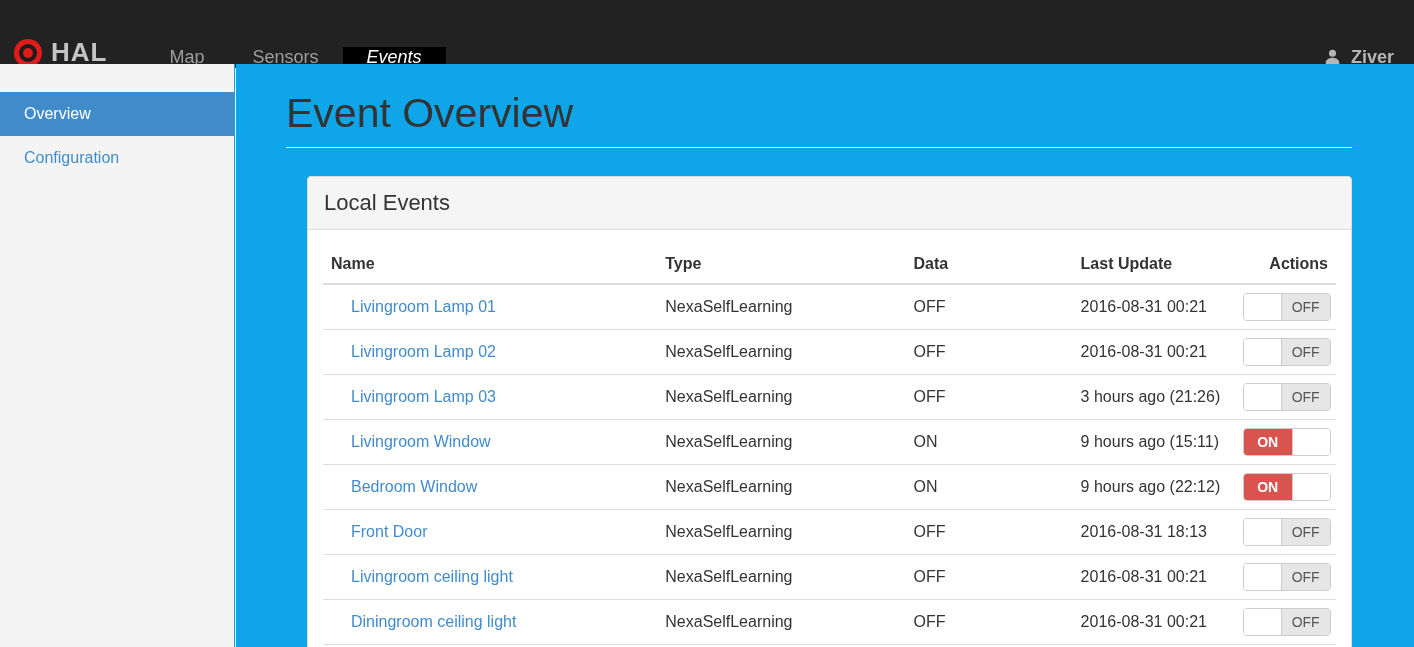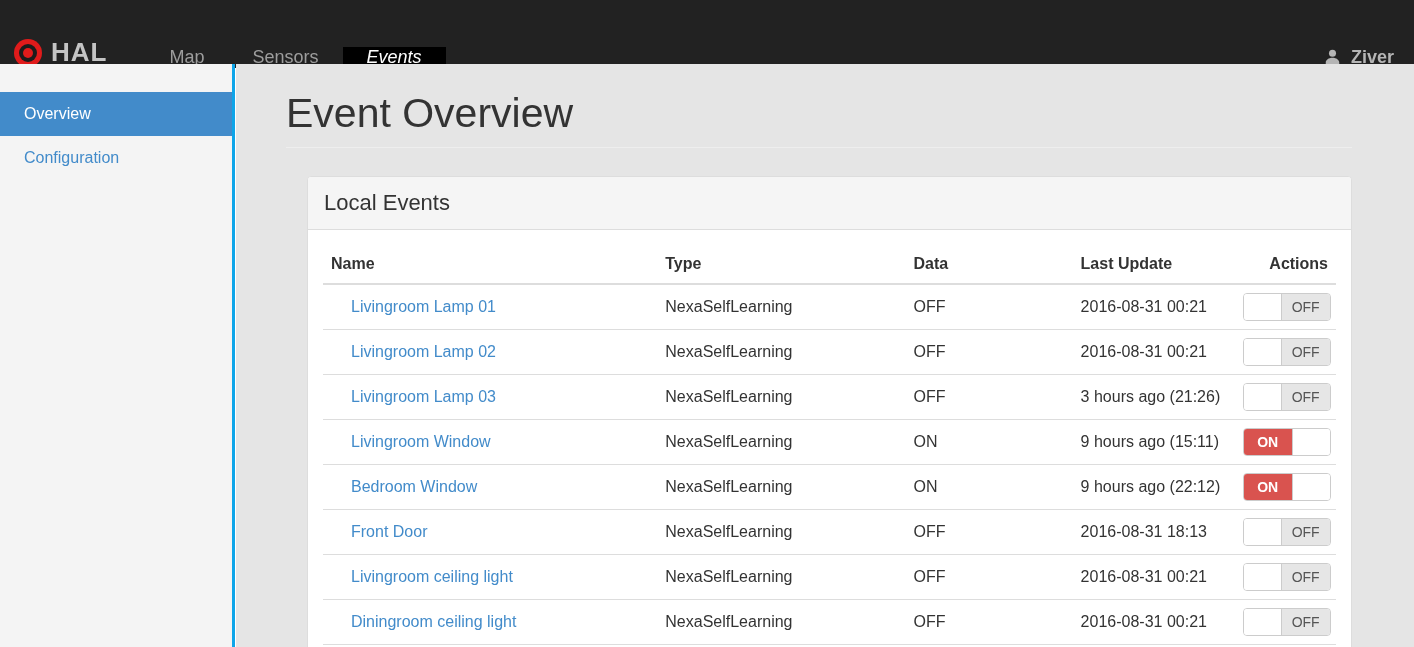--- a/index.html
+++ b/index.html
@@ -18,27 +18,27 @@
     background:#e01b1b; border-radius:50%; }
   .nav { display:flex; margin-left:22px; }
   .nav-item { display:flex; align-items:center; padding:0 24px; font-size:18px;
     color:#9d9d9d; cursor:pointer; }
   .nav-item.active { background:#000000; color:#fff;font-style:italic; }
   .nav-user { margin-left:auto; display:flex; align-items:center; gap:9px;
     padding-right:20px; color:#b5b5b5; font-size:18px; font-weight:bold; cursor:pointer; }
 
   
   .sidebar { position:absolute; left:0; top:64px; width:235px; bottom:0;
-    background:#f4f4f4; border-right:3px solid #0ea5e9; padding-top:28px; }
+    background:#f4f4f4; border-right:1px solid #0ea5e9; padding-top:28px; }
   .side-item { padding:13px 24px; font-size:16px; color:#428bca; cursor:pointer; }
   .side-item.active { background:#428bca; color:#fff; }
 
   
   .main { position:absolute; left:236px; top:64px; right:0; bottom:0;
-    background:#e5e5e5; padding:26px 62px 0 50px; overflow:hidden; }
+    background:#0ea5e9; padding:26px 62px 0 50px; overflow:hidden; }
   .page-title { font-size:41px; font-weight:400; color:#333; padding-bottom:10px;
     border-bottom:1px solid #eee; }
 
   .panel { margin:28px 0 0 21px; border:1px solid #ddd; border-radius:4px; background:#fff; }
   .panel-heading { background:#f5f5f5; border-bottom:1px solid #ddd;
     border-radius:3px 3px 0 0; padding:13px 16px; font-size:22px; color:#333; }
   .panel-body { padding:15px; }
 
   table.events { width:100%; border-collapse:collapse; table-layout:fixed; font-size:16px; }
   th { text-align:left; font-weight:bold; padding:8px; border-bottom:2px solid #ddd;

